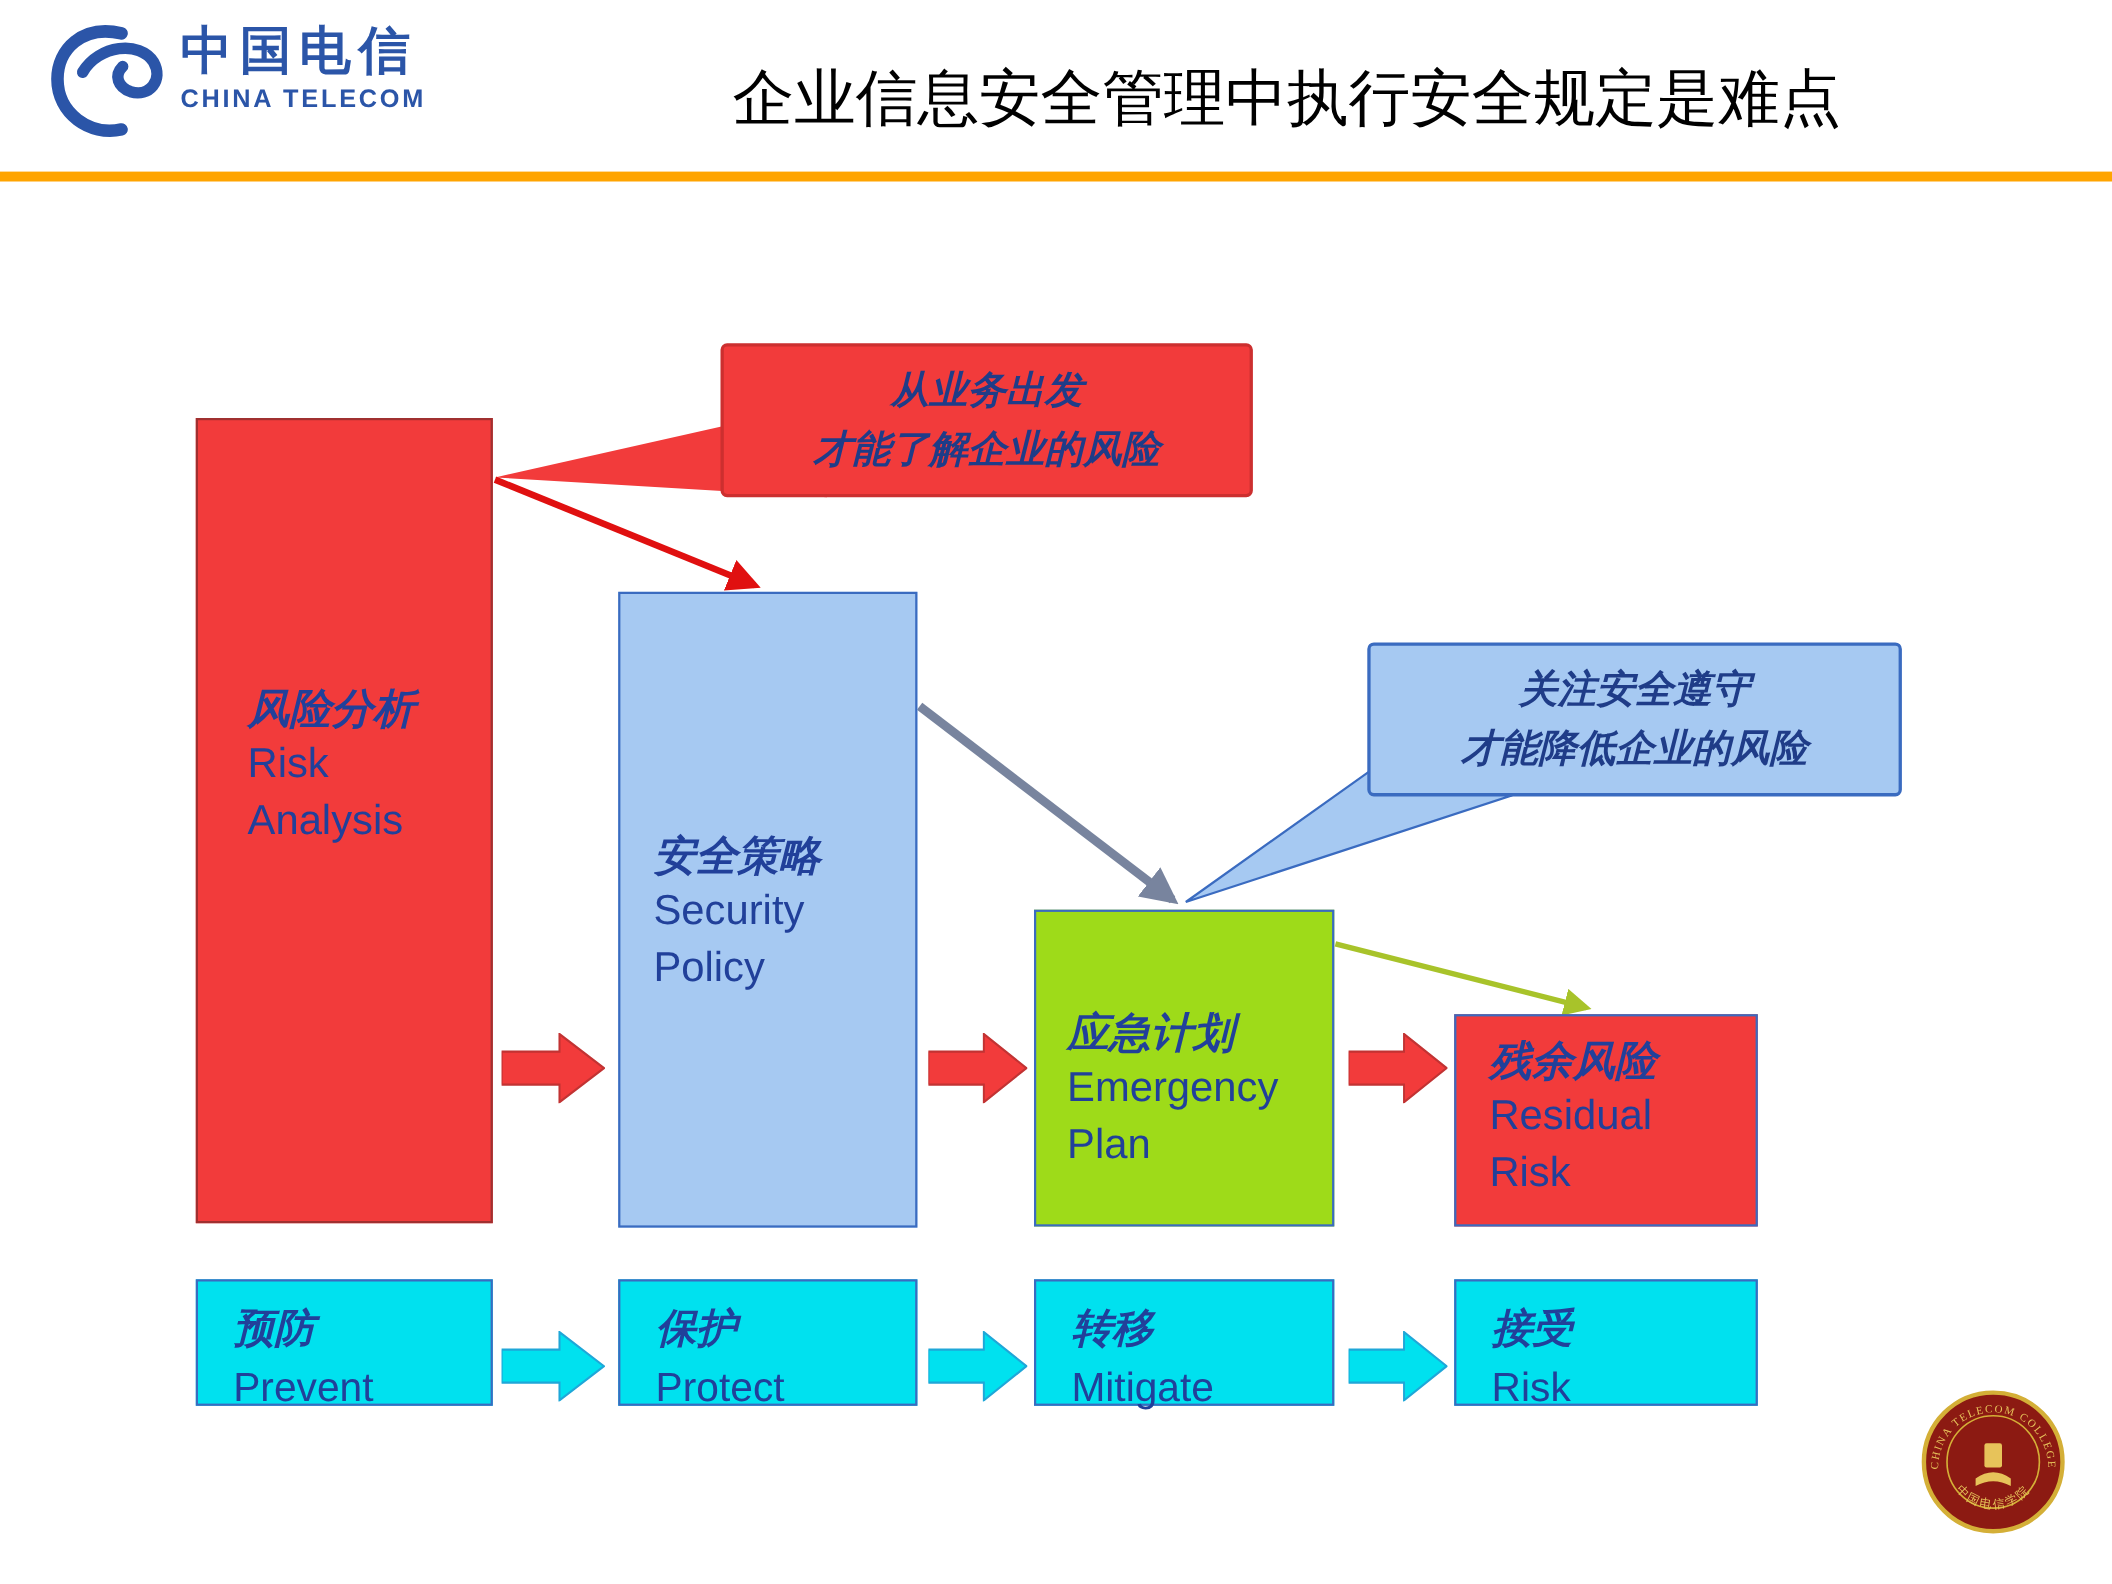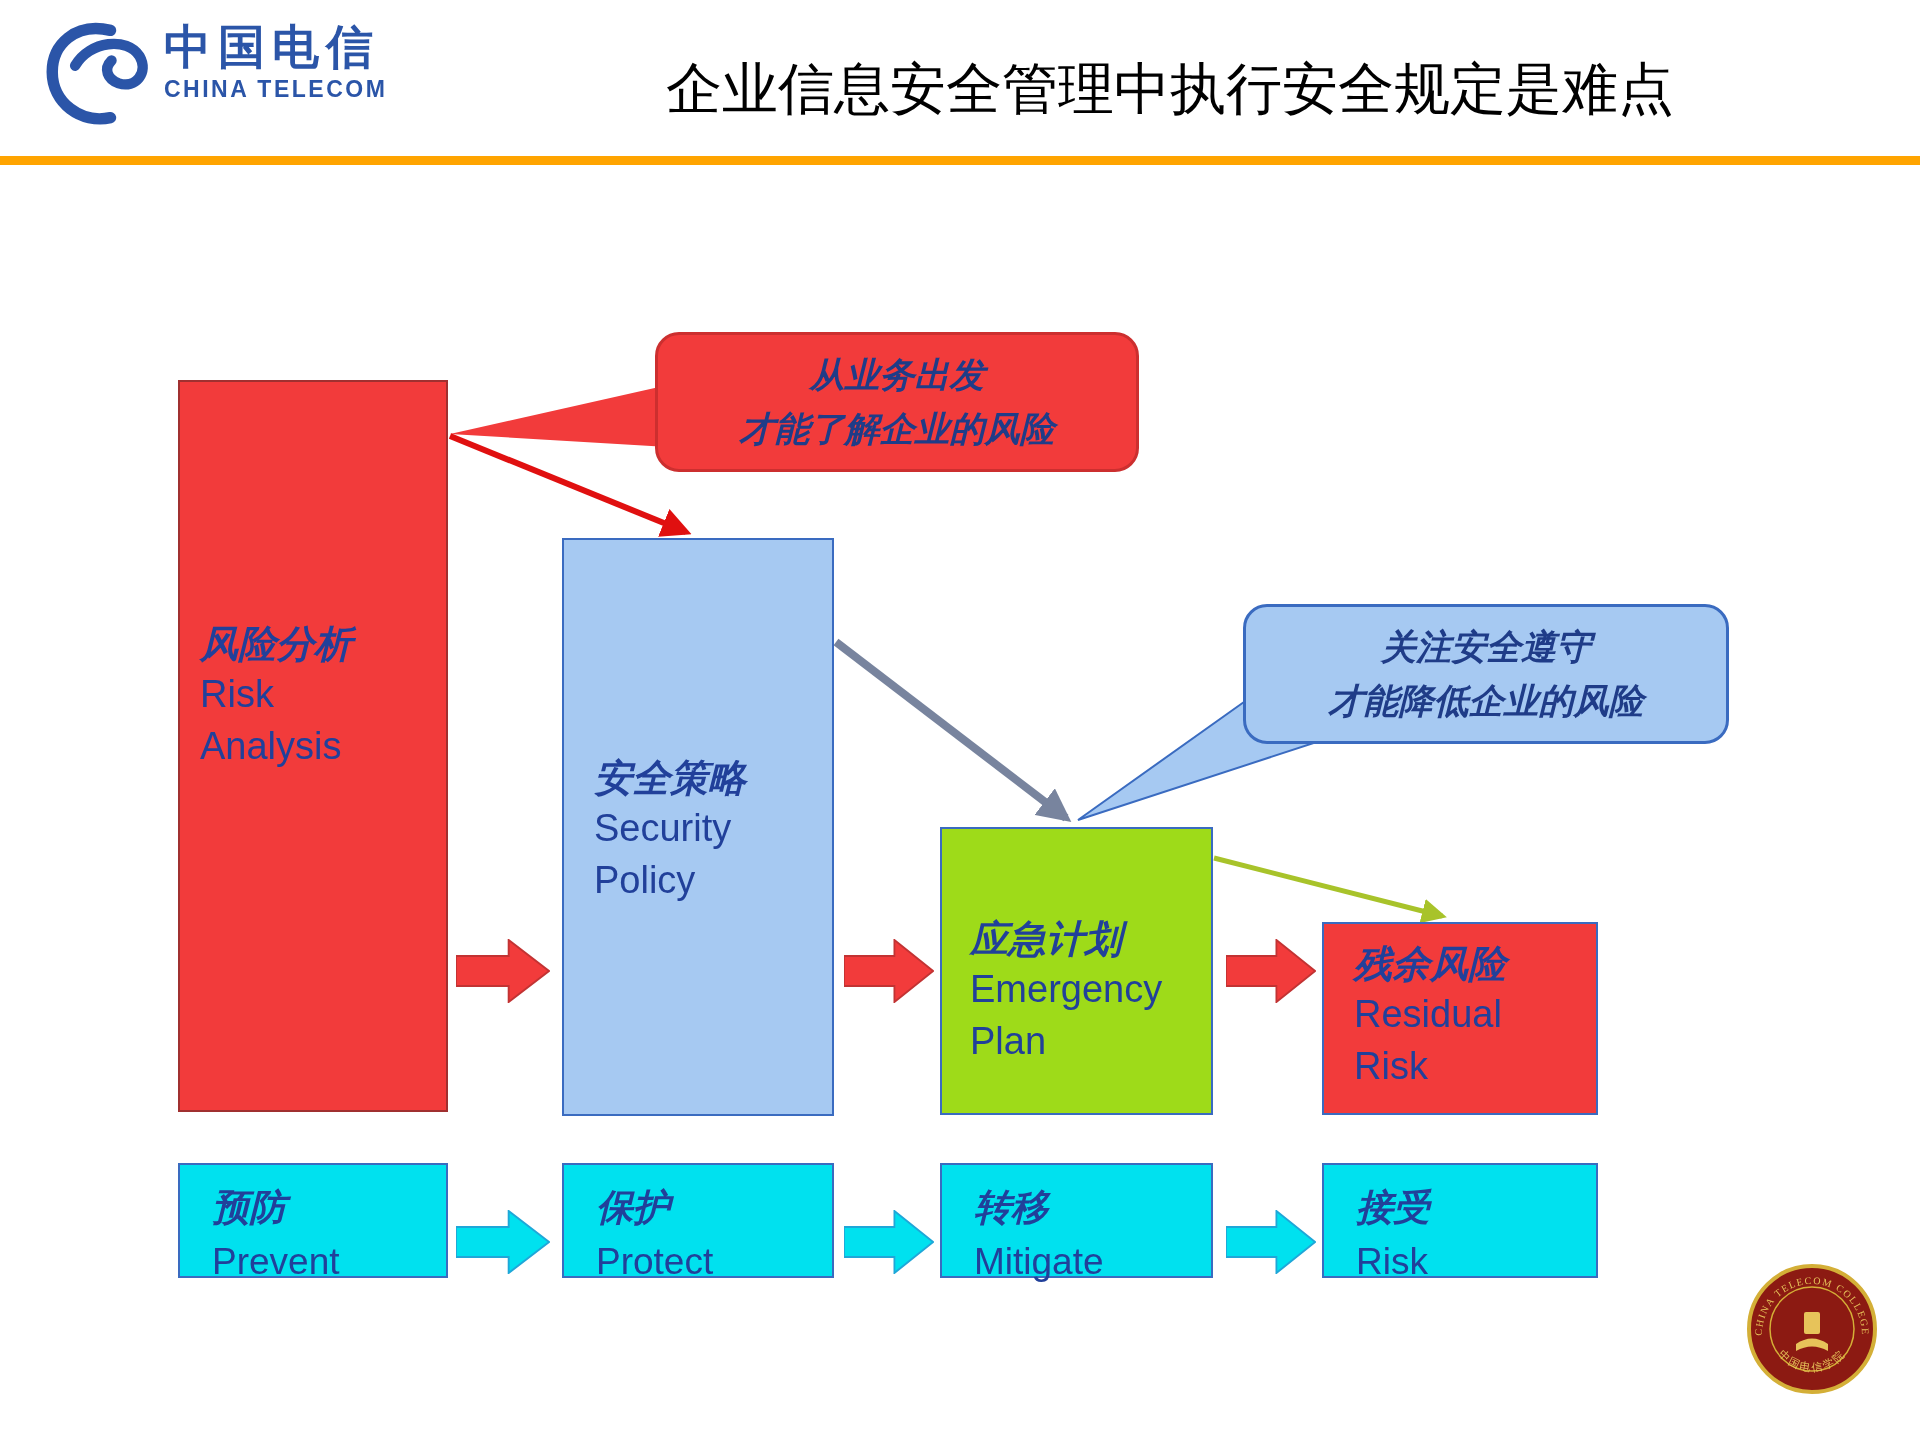--- a/index.html
+++ b/index.html
@@ -19,21 +19,21 @@
 
   
   #overlay{position:absolute;left:0;top:0;width:1920px;height:1440px;pointer-events:none;}
 
   
   .box{position:absolute;box-sizing:border-box;}
   .box .cn{font-family:"DejaVu Serif",serif;font-style:italic;font-weight:600;}
   .box .en{font-family:"Liberation Sans",sans-serif;font-weight:400;}
   .flow-box{color:#21409A;font-size:38px;line-height:1.35;}
   #risk-box{left:178px;top:380px;width:270px;height:732px;background:#F23B3B;
-            border:2px solid #A03030;padding:236px 18px 0 20px;}
+            border:2px solid #A03030;padding:236px 18px 0 45px;}
   #security-box{left:562px;top:538px;width:272px;height:578px;background:#A6C9F2;
             border:2px solid #3A6BC0;padding:212px 6px 0 30px;}
   #emergency-box{left:940px;top:827px;width:273px;height:288px;background:#9EDB19;
             border:2px solid #3A6BC0;padding:84px 14px 0 28px;}
   #residual-box{left:1322px;top:922px;width:276px;height:193px;background:#F23B3B;
             border:2px solid #3A6BC0;padding:14px 12px 0 30px;}
 
   
   .strategy-box{position:absolute;top:1163px;height:115px;background:#00E1EF;
             border:2px solid #3A6BC0;box-sizing:border-box;color:#21409A;
@@ -45,24 +45,24 @@
 
   
   .blockarrow{position:absolute;height:64px;}
   .row1{top:939px;}
   .row2{top:1210px;}
   .a1{left:456px;width:94px;}
   .a2{left:844px;width:90px;}
   .a3{left:1226px;width:90px;}
 
   
-  .callout{position:absolute;box-sizing:border-box;border-radius:24px;
+  .callout{position:absolute;box-sizing:border-box;border-radius:6px;
            display:flex;flex-direction:column;align-items:center;justify-content:center;
            font-family:"DejaVu Serif",serif;font-style:italic;font-weight:600;
-           font-size:35px;line-height:1.55;color:#1F3C88;text-align:center;margin-top:20px;}
+           font-size:35px;line-height:1.55;color:#1F3C88;text-align:center;}
   #callout-business{left:655px;top:312px;width:484px;height:140px;
            background:#F23B3B;border:3px solid #CC2F2F;}
   #callout-compliance{left:1243px;top:584px;width:486px;height:140px;
            background:#A6C9F2;border:3px solid #3A6BC0;}
 
   
   #seal{position:absolute;left:1746px;top:1262px;width:132px;height:134px;}
 </style>
 </head>
 <body>

